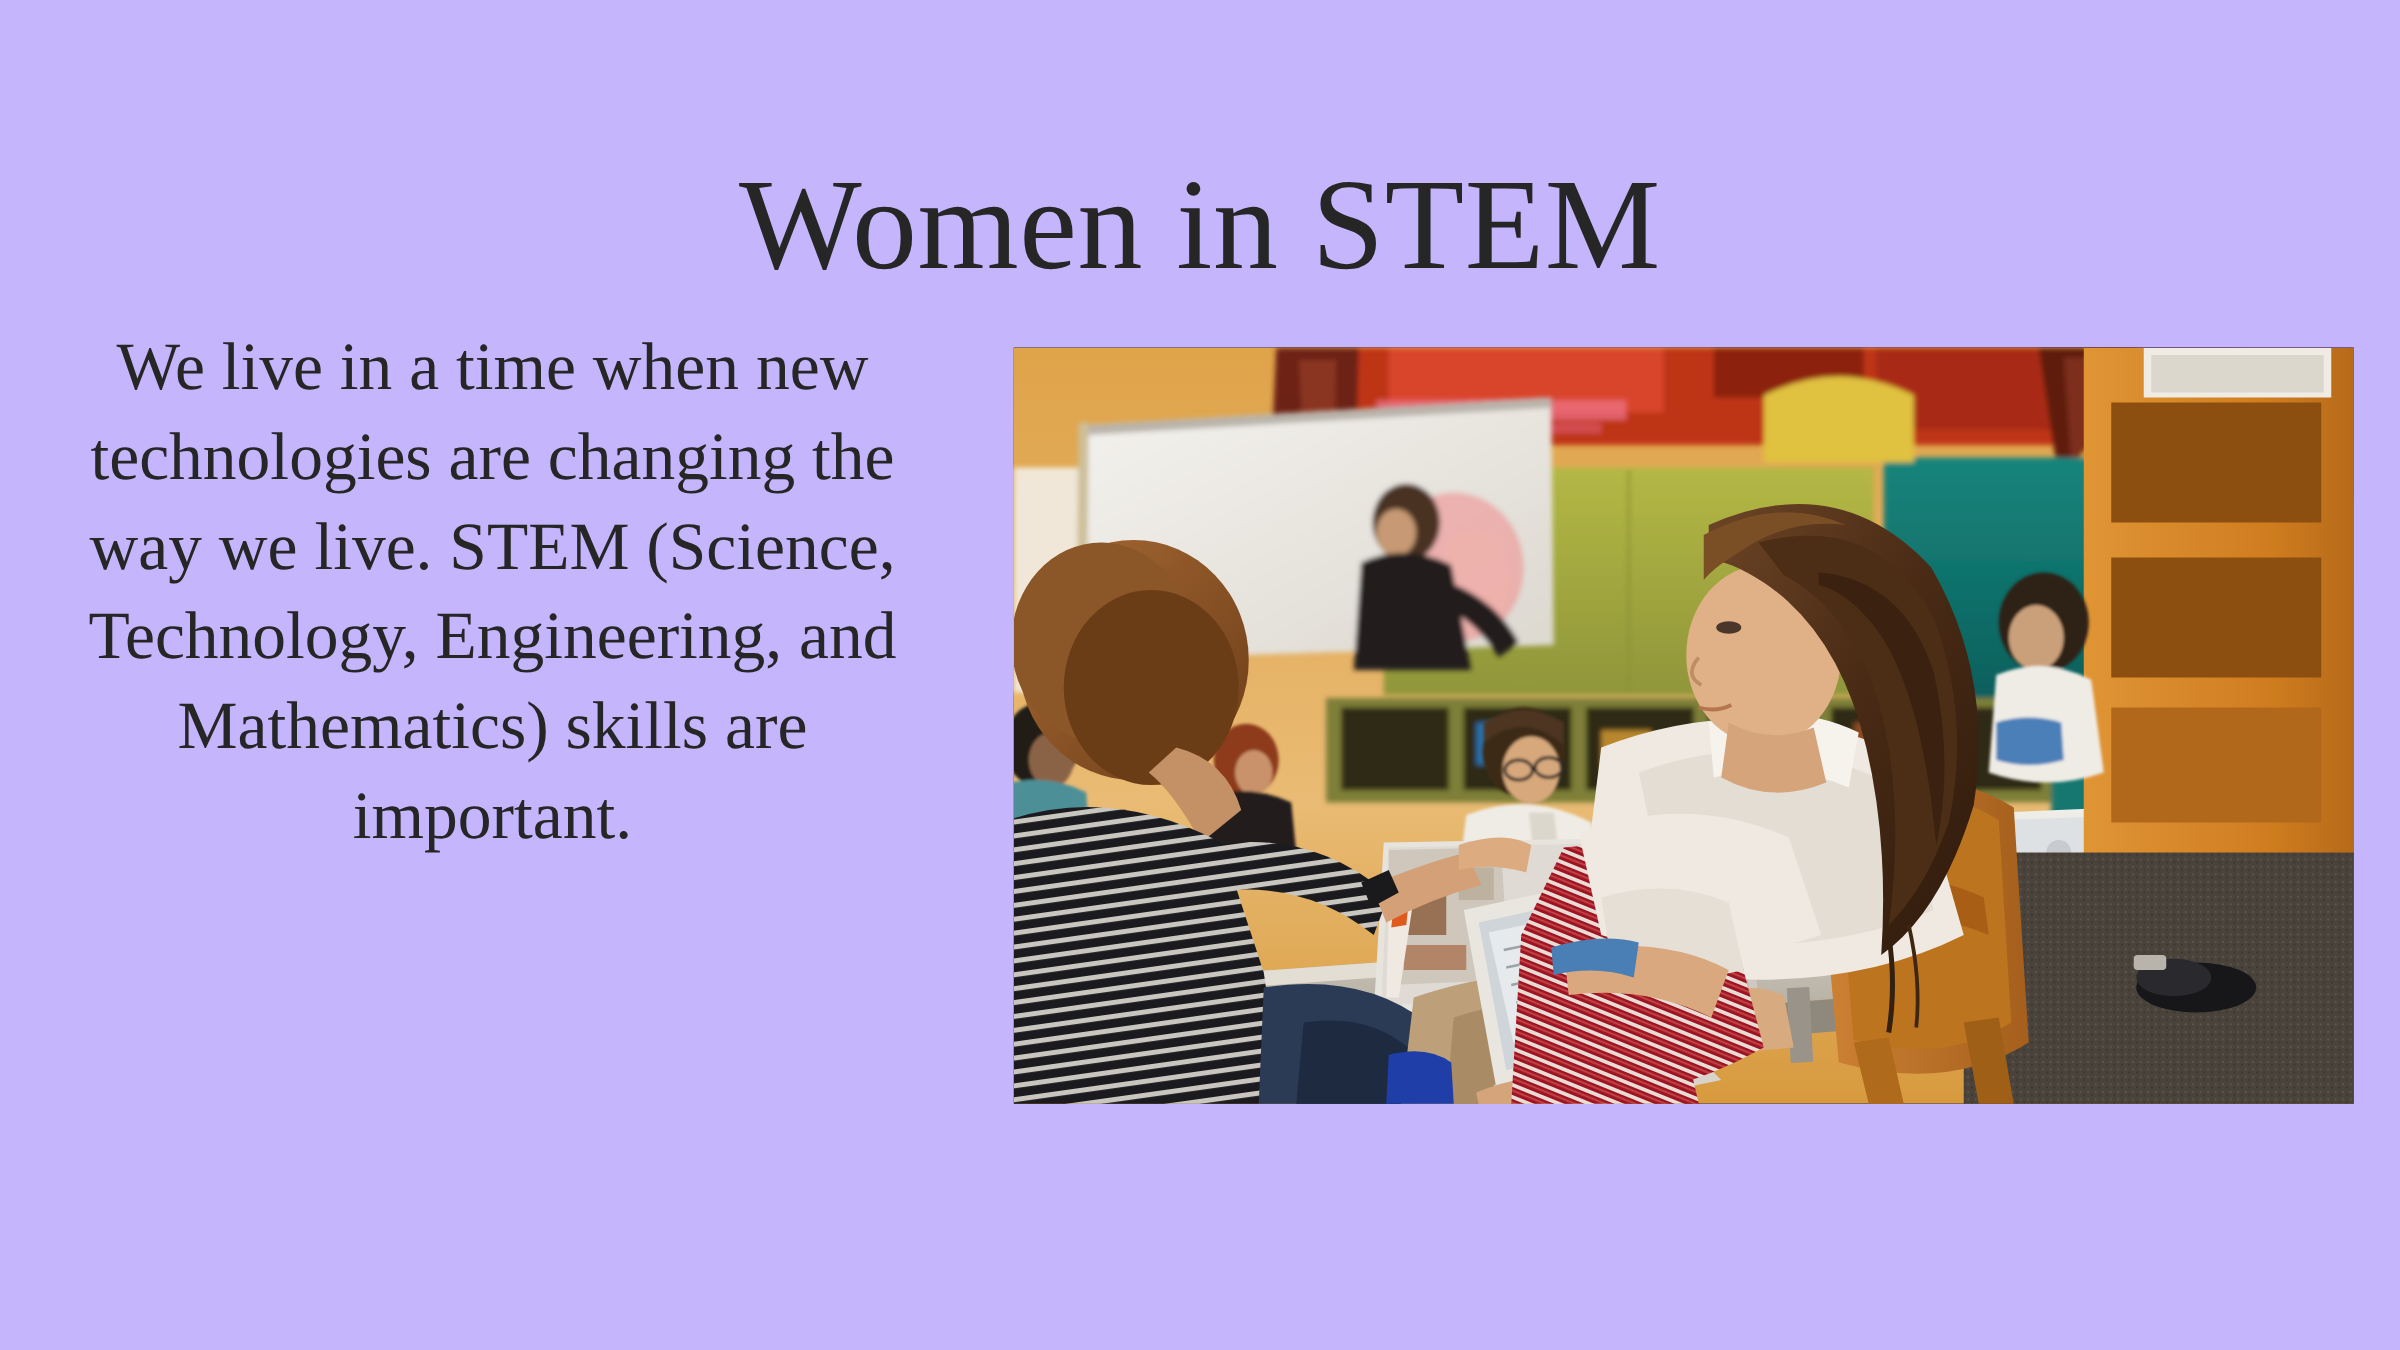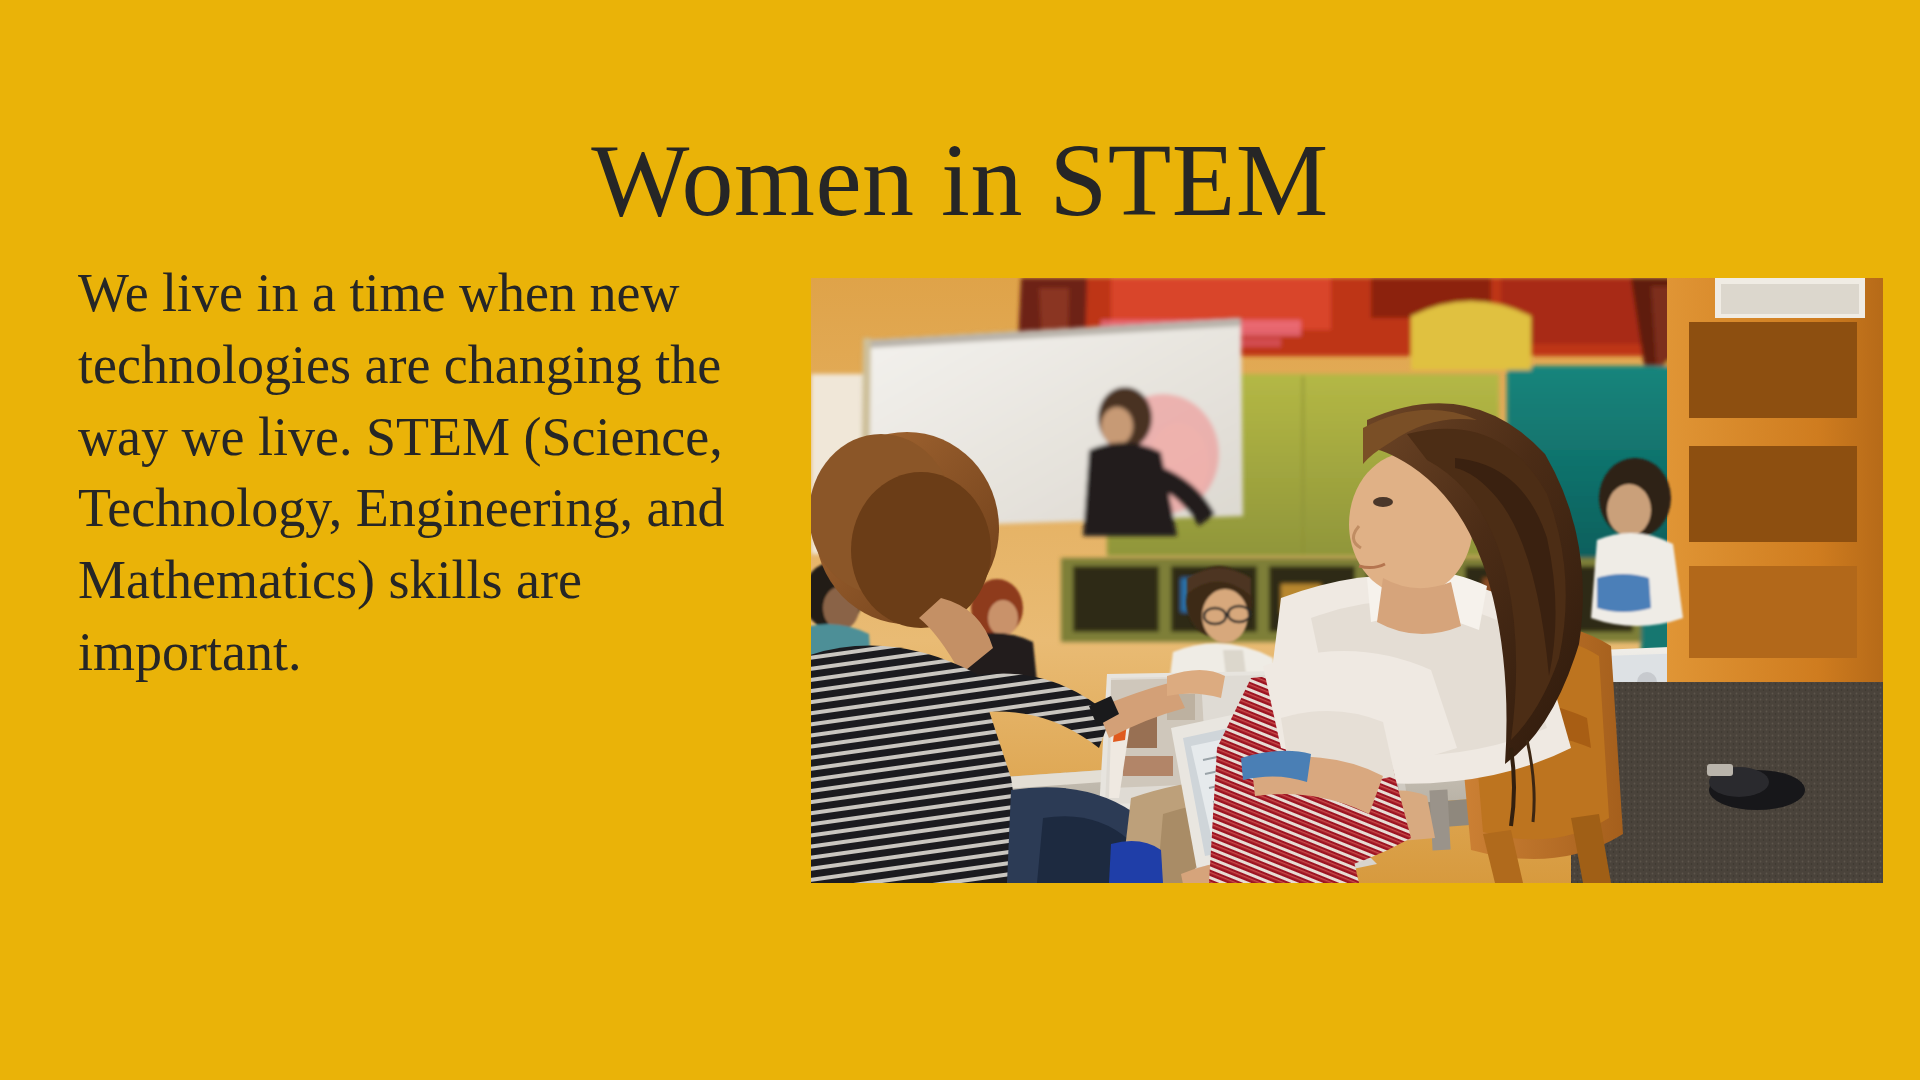--- a/index.html
+++ b/index.html
@@ -11,21 +11,21 @@
     width: 1920px;
     height: 1080px;
     overflow: hidden;
     font-family: "Liberation Serif", "DejaVu Serif", serif;
     color: #262626;
   }
   .slide {
     position: relative;
     width: 1920px;
     height: 1080px;
-    background: #eab308;
+    background: #c4b5fd;
   }
 
   
   .slide-title {
     position: absolute;
     left: 0;
     top: 52px;
     width: 1920px;
     text-align: center;
     font-family: "Liberation Serif", "DejaVu Serif", serif;
@@ -33,24 +33,24 @@
     line-height: 1.12;
     font-weight: 400;
     letter-spacing: 0.5px;
     color: #262626;
     white-space: nowrap;
   }
 
   
   .body-col {
     position: absolute;
-    left: 78px;
+    left: 64px;
     top: 258px;
     width: 660px;
-    text-align: left;
+    text-align: center;
   }
   .body-text {
     font-family: "Liberation Serif", "DejaVu Serif", serif;
     font-size: 54px;
     line-height: 1.33;
     font-weight: 400;
     color: #262626;
     margin: 0;
   }
 

